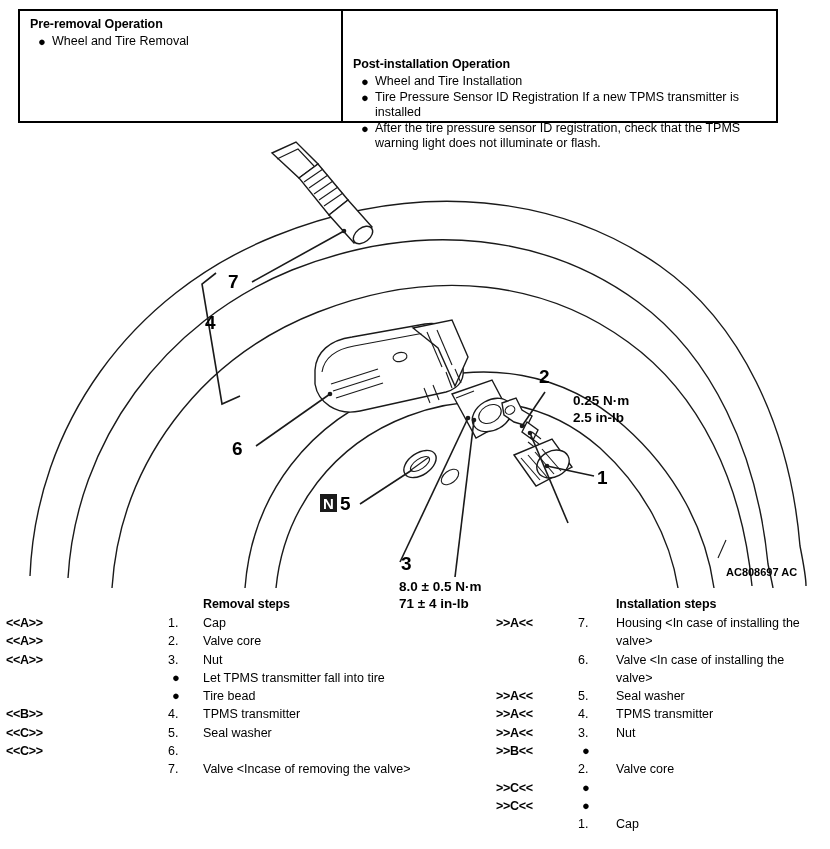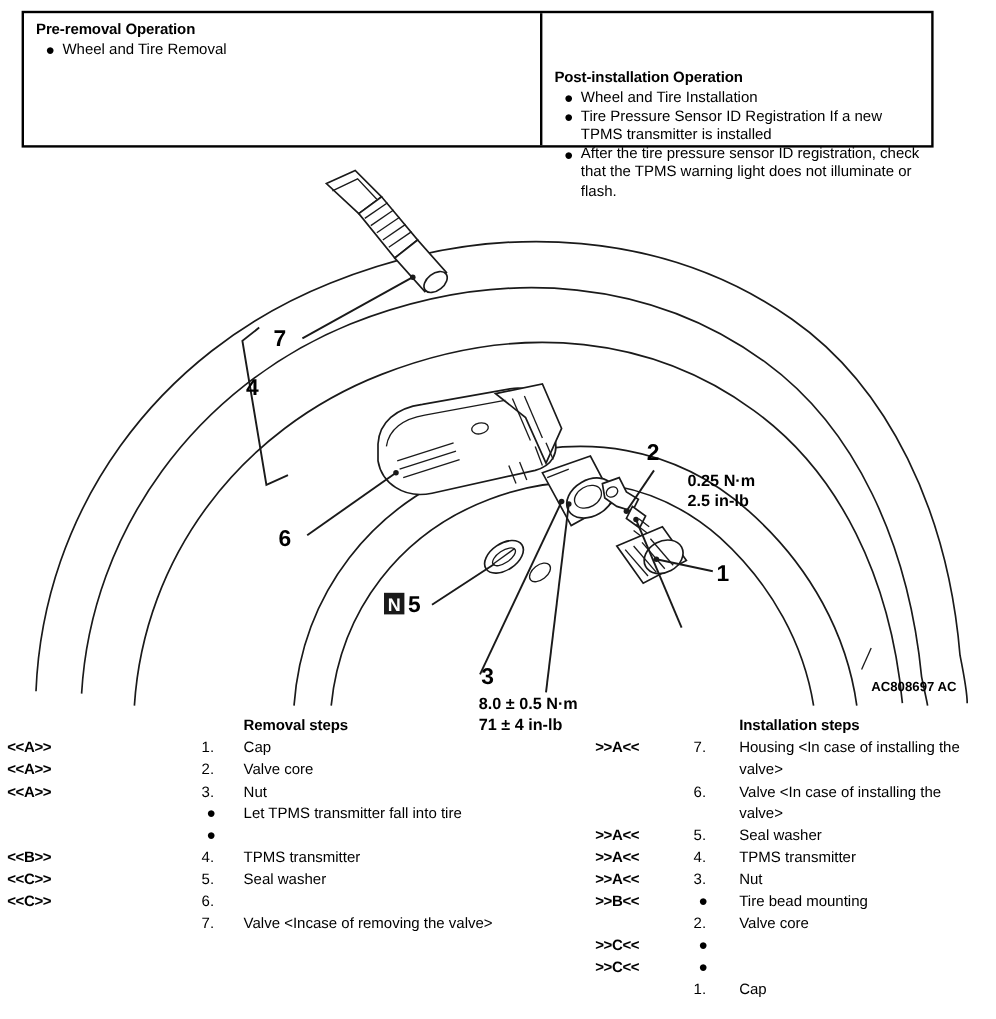--- a/index.html
+++ b/index.html
@@ -25,21 +25,21 @@
     height: 114px;
     border: 2px solid #000;
     box-sizing: border-box;
     display: flex;
   }
   .ops-cell {
     box-sizing: border-box;
     padding: 6px 8px 4px 10px;
   }
   .ops-cell.left {
-    width: 432px;
+    width: 323px;
     border-right: 2px solid #000;
   }
   .ops-cell.right {
     flex: 1;
     margin-top: 40px;
   }
   .ops-title {
     font-size: 12.5px;
     font-weight: bold;
     line-height: 15px;
@@ -379,20 +379,21 @@
           <span class="step-mark">&lt;&lt;A&gt;&gt;</span>
           <span class="step-num">3.</span>
           <span class="step-text">Nut</span>
         </div>
         <div class="step-row">
           <span class="step-num dot">●</span>
           <span class="step-text">Let TPMS transmitter fall into tire</span>
         </div>
         <div class="step-row">
           <span class="step-num dot">●</span>
+          <span class="step-text">Tire bead</span>
         </div>
         <div class="step-row">
           <span class="step-mark">&lt;&lt;B&gt;&gt;</span>
           <span class="step-num">4.</span>
           <span class="step-text">TPMS transmitter</span>
         </div>
         <div class="step-row">
           <span class="step-mark">&lt;&lt;C&gt;&gt;</span>
           <span class="step-num">5.</span>
           <span class="step-text">Seal washer</span>
@@ -431,21 +432,20 @@
           <span class="step-text">TPMS transmitter</span>
         </div>
         <div class="step-row">
           <span class="step-mark">&gt;&gt;A&lt;&lt;</span>
           <span class="step-num">3.</span>
           <span class="step-text">Nut</span>
         </div>
         <div class="step-row">
           <span class="step-mark">&gt;&gt;B&lt;&lt;</span>
           <span class="step-num dot">●</span>
-          <span class="step-text">Tire bead mounting</span>
         </div>
         <div class="step-row">
           <span class="step-num">2.</span>
           <span class="step-text">Valve core</span>
         </div>
         <div class="step-row">
           <span class="step-mark">&gt;&gt;C&lt;&lt;</span>
           <span class="step-num dot">●</span>
         </div>
         <div class="step-row">

